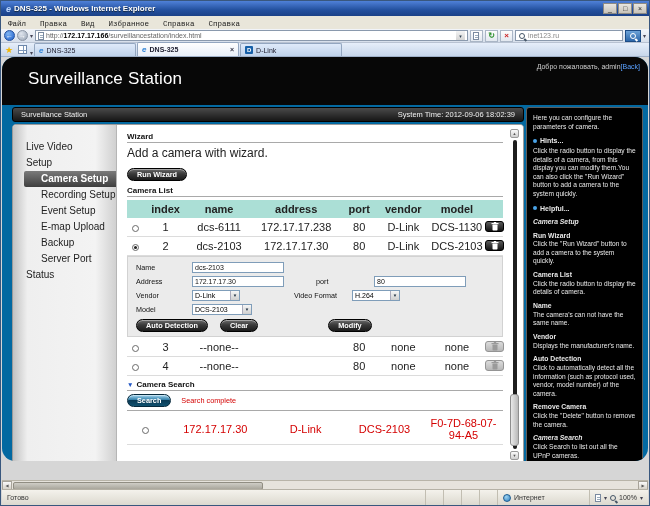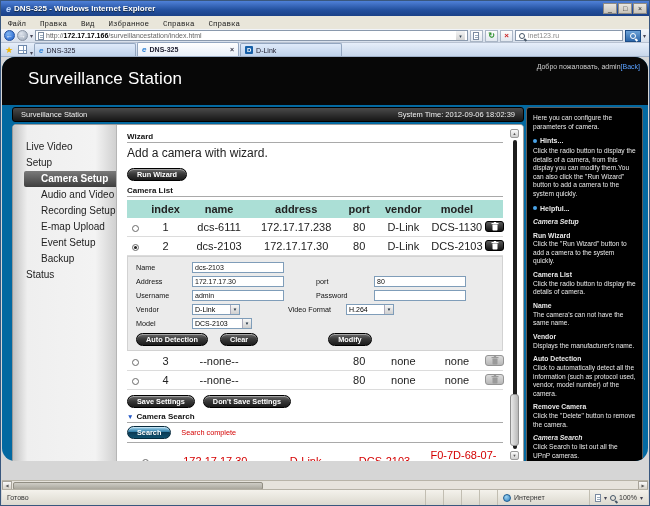--- a/index.html
+++ b/index.html
@@ -242,25 +242,25 @@
     <span>System Time: 2012-09-06 18:02:39</span>
   </div>
 
   <div class="container">
     <div class="cbody">
 
       <div class="sidebar">
         <div class="side-item">Live Video</div>
         <div class="side-item">Setup</div>
         <div class="side-item active">Camera Setup</div>
-        <div class="side-item sub">Audio and Video</div>
         <div class="side-item sub">Recording Setup</div>
+        <div class="side-item sub">Event Setup</div>
         <div class="side-item sub">E-map Upload</div>
-        <div class="side-item sub">Event Setup</div>
         <div class="side-item sub">Backup</div>
+        <div class="side-item sub">Server Port</div>
         <div class="side-item">Status</div>
       </div>
 
       <div class="content">
         <div class="sec-title">Wizard</div>
         <hr class="rule">
         <div class="desc">Add a camera with wizard.</div>
         <button class="btn">Run Wizard</button>
 
         <div class="sec-title" style="margin-top:5px">Camera List</div>
@@ -329,32 +329,26 @@
             <span class="flabel">Name</span>
             <input class="tinput" value="dcs-2103" style="">
           </div>
           <div class="frow">
             <span class="flabel">Address</span>
             <input class="tinput" value="172.17.17.30" style="">
             <span class="flabel2">port</span>
             <input class="tinput" value="80" style="">
           </div>
           <div class="frow">
-            <span class="flabel">Username</span>
-            <input class="tinput" value="admin" style="">
-            <span class="flabel2">Password</span>
-            <input class="tinput" value="" style="">
-          </div>
-          <div class="frow">
             <span class="flabel">Vendor</span>
             <span class="sel" style="margin-right:44px">
               <span class="val">D-Link</span>
               <span class="arr">▼</span>
             </span>
-            <span class="flabel2" style="margin-left:4px">Video Format</span>
+            <span class="flabel2" style="margin-left:10px">Video Format</span>
             <span class="sel">
               <span class="val">H.264</span>
               <span class="arr">▼</span>
             </span>
           </div>
           <div class="frow">
             <span class="flabel">Model</span>
             <span class="sel w">
               <span class="val">DCS-2103</span>
               <span class="arr">▼</span>
@@ -407,24 +401,20 @@
                     <svg width="8" height="9" viewBox="0 0 8 9">
                       <rect x="1.5" y="2.5" width="5" height="6" rx="0.8" fill="#9a9a9a"></rect>
                       <rect x="0.5" y="1" width="7" height="1.2" fill="#9a9a9a"></rect>
                       <rect x="2.8" y="0" width="2.4" height="1" fill="#9a9a9a"></rect>
                     </svg>
                   </span></td>
           </tr>
         </tbody>
           </table>
 
-        <div class="btnrow" style="margin-top:5px; gap:8px;">
-          <button class="btn">Save Settings</button>
-          <button class="btn">Don't Save Settings</button>
-        </div>
 
         
         <div class="toggle-h">
           <span class="tri">▼</span>
           <span class="sec-title" style="margin:0">Camera Search</span>
         </div>
         <hr class="rule">
         <div class="searchrow">
           <button class="btn btn-glossy">Search</button>
           <span class="red" style="font-size:7.3px">Search complete</span>

